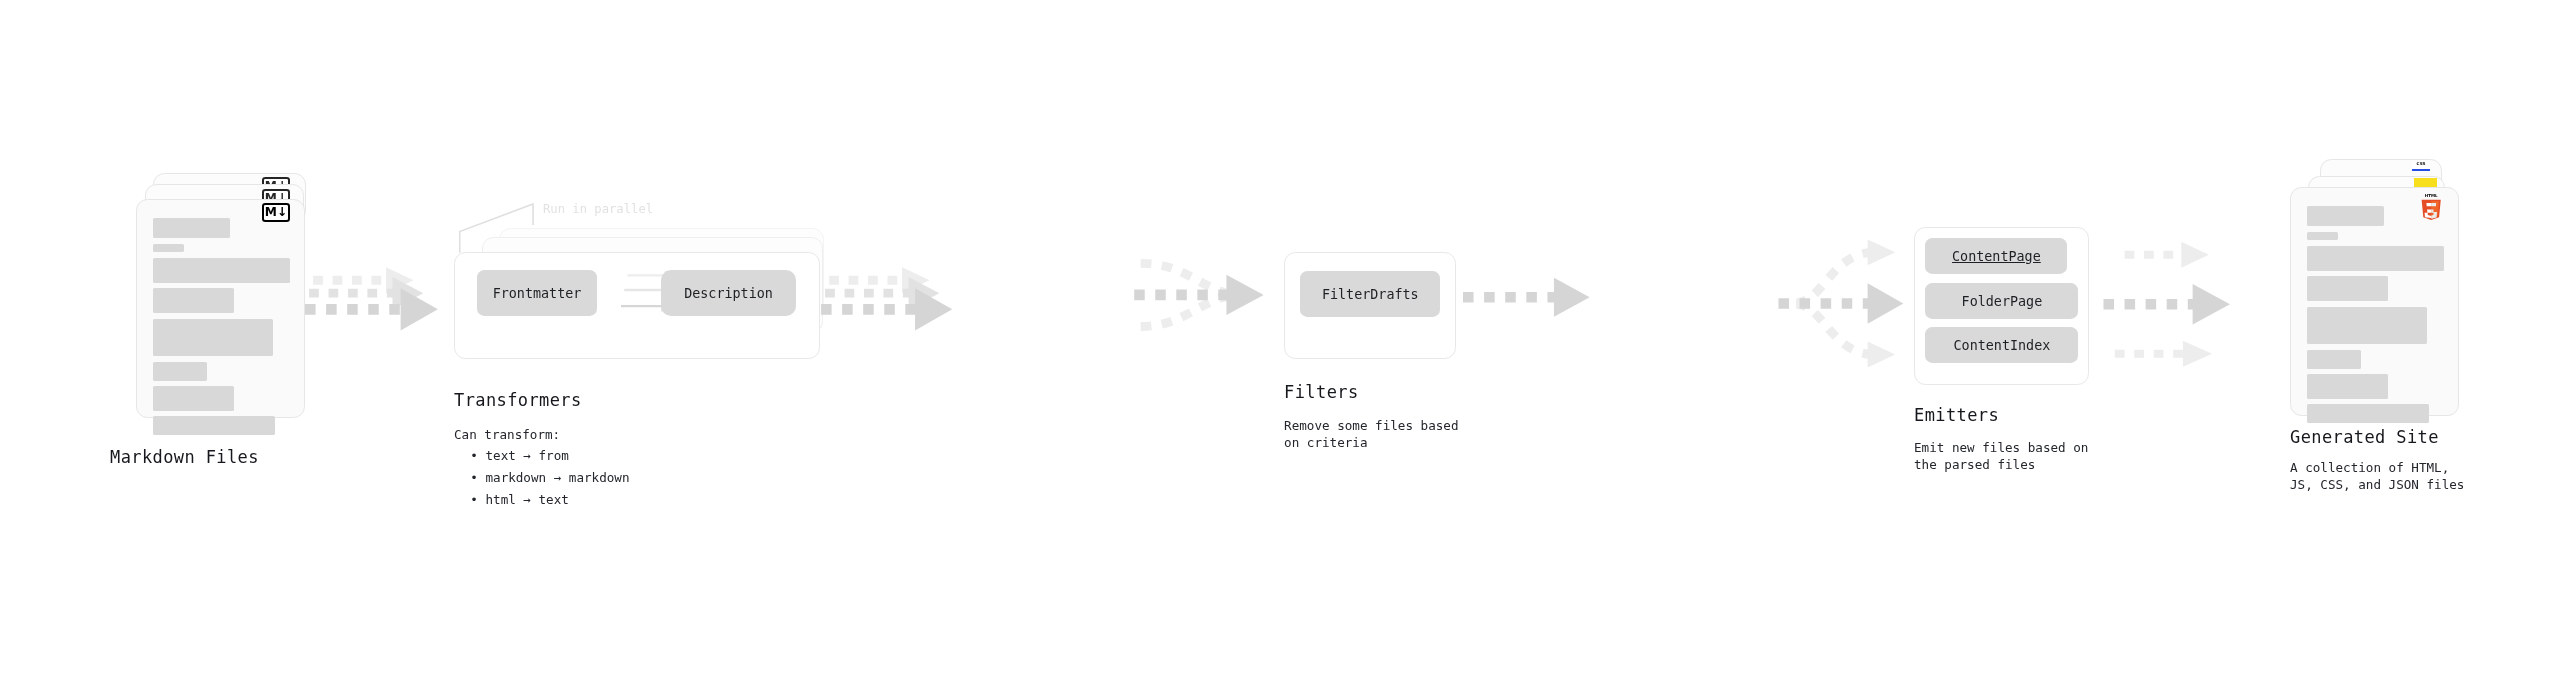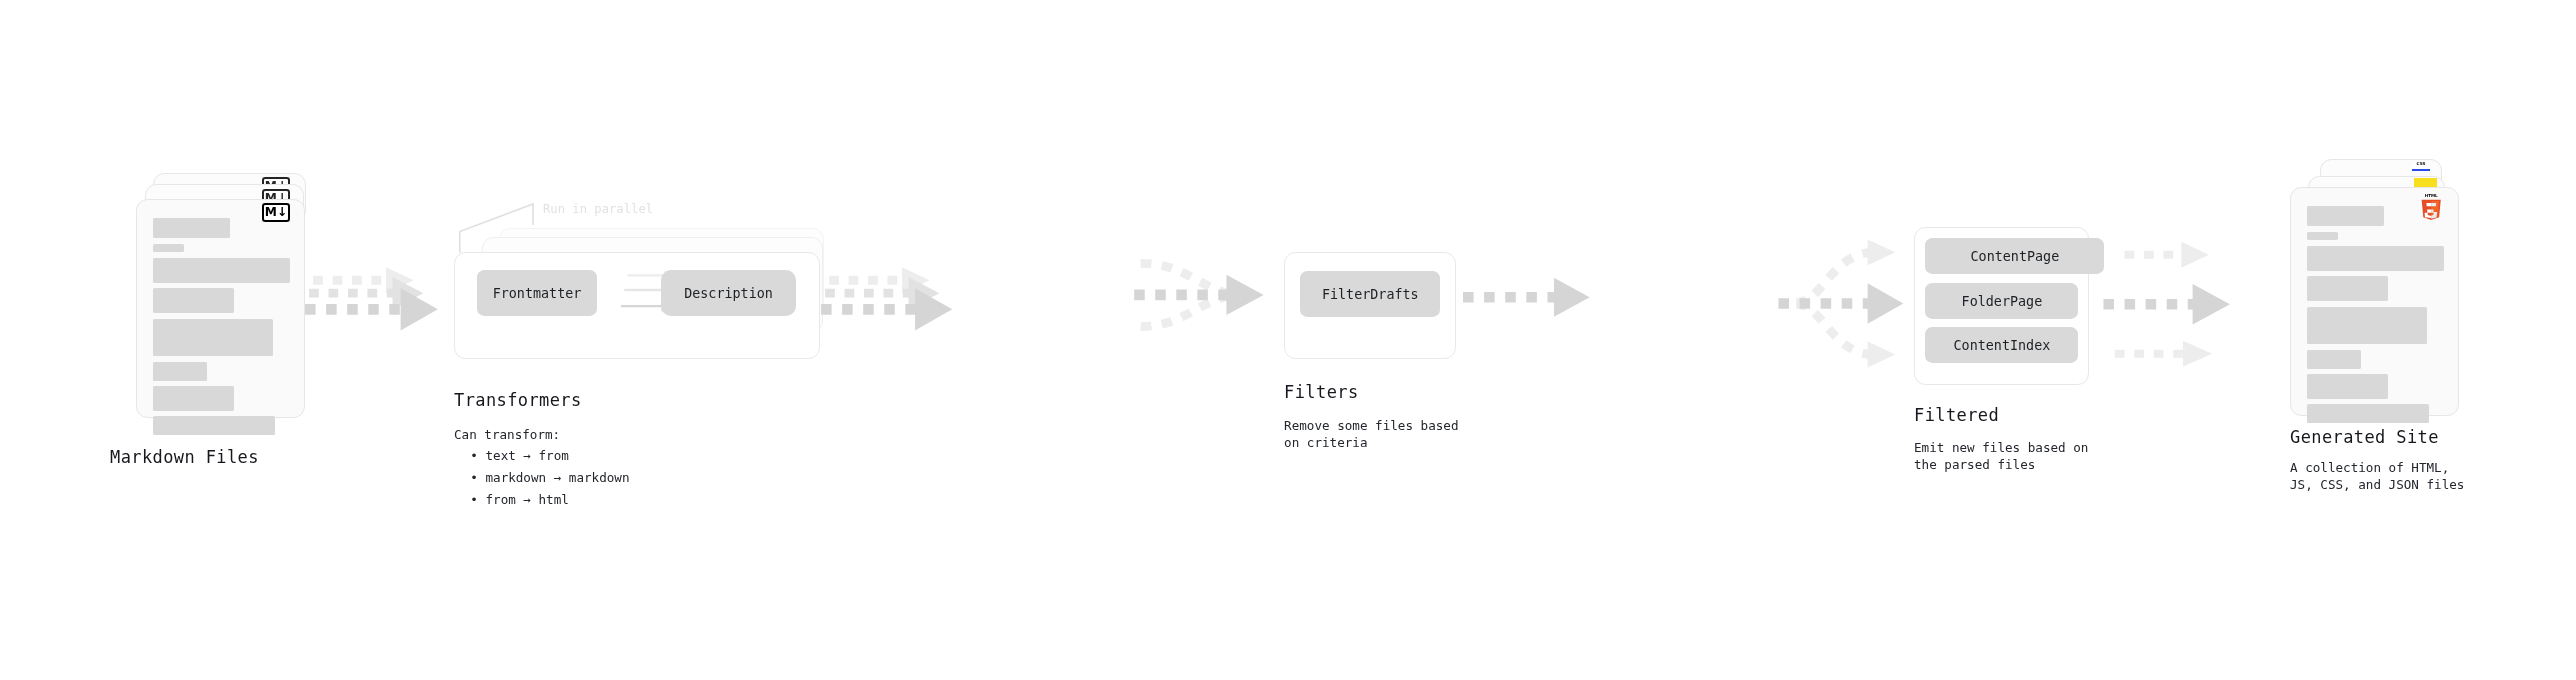--- a/index.html
+++ b/index.html
@@ -201,21 +201,21 @@
         <span>Frontmatter</span>
       </div>
     <div class="pill" style="left:207px;top:270px;width:135px;height:46px;border-radius:10px;">
         <span>Description</span>
       </div>
 
     <div class="title" style="left:0px;top:390px;">Transformers</div>
     <div class="subtitle" style="left:0px;top:426px;">Can transform:</div>
     <div class="subtitle" style="left:16.3px;top:447px;">• text → from</div>
     <div class="subtitle" style="left:16.3px;top:469px;">• markdown → markdown</div>
-    <div class="subtitle" style="left:16.3px;top:491px;">• from → html</div>
+    <div class="subtitle" style="left:16.3px;top:491px;">• html → text</div>
   </div>
 
   <svg class="arrow" style="left:821px;top:264px;" width="150" height="81" viewBox="0 0 185 100">
     <g stroke="#ededed" stroke-width="11" stroke-dasharray="12 12" fill="none">
       <line x1="10" y1="20" x2="104" y2="20"></line>
     </g>
     <polygon points="100,4 134,20 100,36" fill="#ededed"></polygon>
     <g stroke="#e2e2e2" stroke-width="11" stroke-dasharray="12 12" fill="none">
       <line x1="5" y1="36" x2="112" y2="36"></line>
     </g>
@@ -267,31 +267,31 @@
     <polygon points="118,140 152,156 118,172" fill="#ededed"></polygon>
     <g stroke="#d5d5d5" stroke-width="13" stroke-dasharray="13 13" fill="none">
       <line x1="8" y1="93" x2="122" y2="93"></line>
     </g>
     <polygon points="118,68 162,93 118,118" fill="#d5d5d5"></polygon>
   </svg>
 
   <div class="abs" style="left:1914px;top:0;width:309px;height:681px;">
 
     <div class="groupbox" style="left:0px;top:227px;width:175px;height:158px;"></div>
-    <div class="pill" style="left:11.4px;top:238px;width:179px;height:36px;">
+    <div class="pill" style="left:11.4px;top:238px;width:142px;height:36px;text-decoration:underline;">
         <span>ContentPage</span>
       </div>
     <div class="pill" style="left:11.4px;top:283px;width:153px;height:36px;">
         <span>FolderPage</span>
       </div>
     <div class="pill" style="left:11.4px;top:327px;width:153px;height:36px;">
         <span>ContentIndex</span>
       </div>
 
-    <div class="title" style="left:0px;top:405px;">Filtered</div>
+    <div class="title" style="left:0px;top:405px;">Emitters</div>
     <div class="subtitle" style="left:0px;top:439px;">Emit new files based on
 the parsed files</div>
   </div>
 
   <svg class="arrow" style="left:2097px;top:228px;" width="154" height="146" viewBox="0 0 190 180">
     <g stroke="#ededed" stroke-width="10" stroke-dasharray="12 12" fill="none">
       <line x1="34" y1="33" x2="108" y2="33"></line>
     </g>
     <polygon points="104,17 138,33 104,49" fill="#ededed"></polygon>
     <g stroke="#ededed" stroke-width="10" stroke-dasharray="12 12" fill="none">

